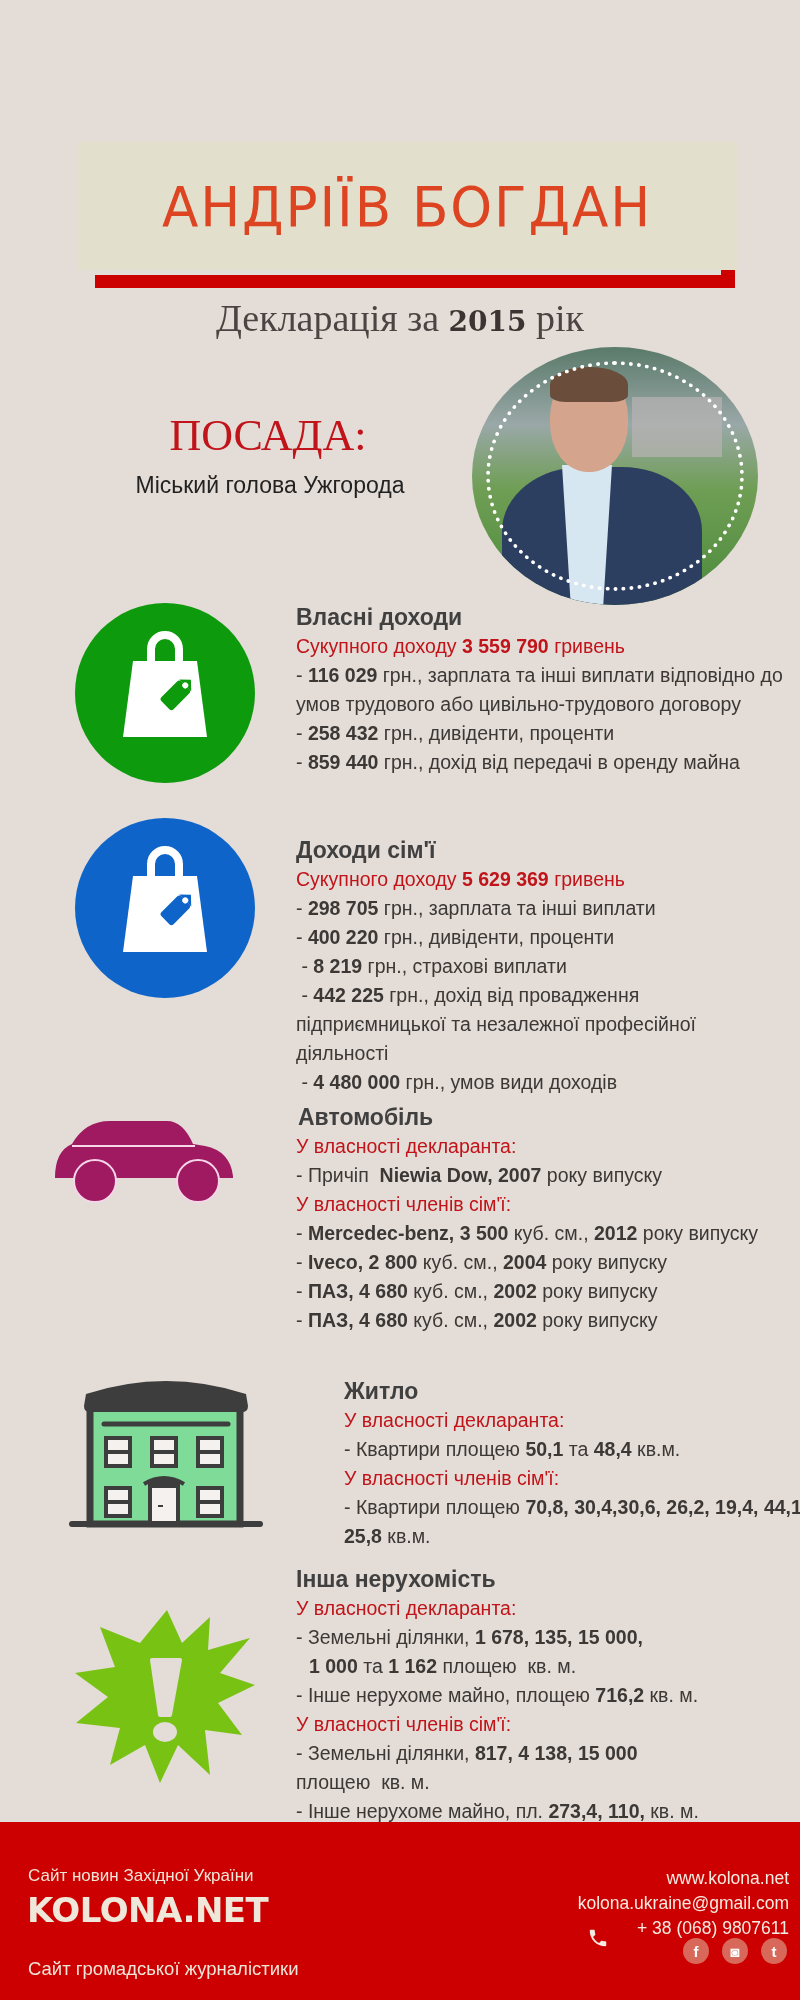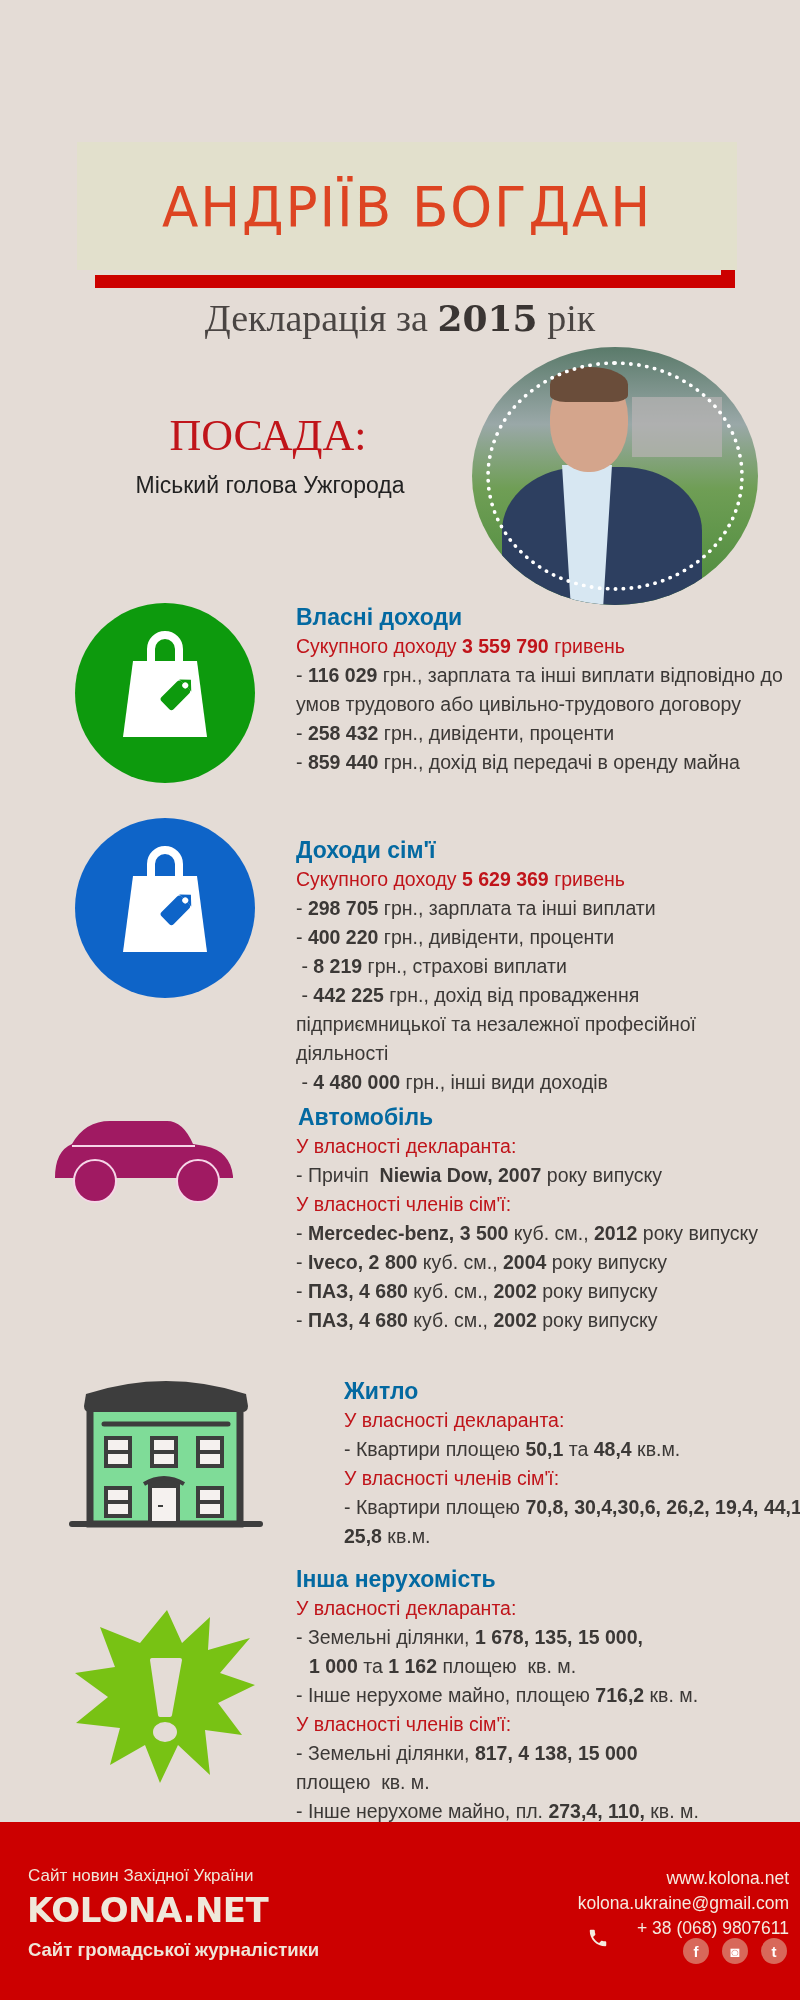--- a/index.html
+++ b/index.html
@@ -6,49 +6,49 @@
   html, body { width: 800px; height: 2000px; background: #e4dcd6; overflow: hidden; }
   body { position: relative; font-family: "Liberation Sans", sans-serif; color: #3b3836; }
 
   .title-box { position: absolute; left: 77px; top: 142px; width: 660px; height: 128px; background: #e2e0cc; }
   .title-shadow-right { position: absolute; left: 721px; top: 160px; width: 14px; height: 128px; background: #cc0000; }
   .title-shadow-bottom { position: absolute; left: 95px; top: 275px; width: 640px; height: 13px; background: #cc0000; }
   .title-text { position: absolute; left: 77px; top: 142px; width: 660px; height: 128px; display: flex; align-items: center; justify-content: center;
     font-family: "DejaVu Sans", sans-serif; font-size: 56px; color: #dd4422; letter-spacing: 2px; font-weight: normal; transform: scaleX(0.95); }
 
   .subtitle { position: absolute; left: 0; top: 296px; width: 800px; text-align: center; font-family: "Liberation Serif", serif; font-size: 38px; color: #4a4543; }
-  .subtitle b { font-family: "DejaVu Serif", serif; font-weight: bold; font-size: 36px; color: #3a3533; }
+  .subtitle b { font-family: "DejaVu Serif", serif; font-weight: bold; font-size: 28px; color: #3a3533; }
 
   .position-label { position: absolute; left: 118px; top: 410px; width: 300px; text-align: center; font-family: "Liberation Serif", serif; font-size: 44px; color: #c0141a; }
   .position-value { position: absolute; left: 100px; top: 472px; width: 340px; text-align: center; font-size: 23px; color: #222; }
 
   .photo { position: absolute; left: 472px; top: 347px; width: 286px; height: 258px; border-radius: 50%; overflow: hidden;
     background: linear-gradient(180deg, #5a7a6a 0%, #9aa8a8 30%, #6f9e55 55%, #4b8a3b 100%); }
   .photo .bg-house { position: absolute; left: 160px; top: 50px; width: 90px; height: 60px; background: #b8b4b4; opacity: .7; }
   .photo .head { position: absolute; left: 78px; top: 25px; width: 78px; height: 100px; border-radius: 45% 45% 48% 48%; background: #d4a58c; }
   .photo .hair { position: absolute; left: 78px; top: 20px; width: 78px; height: 35px; border-radius: 50% 50% 20% 20%; background: #6a4d3a; }
   .photo .jacket { position: absolute; left: 30px; top: 120px; width: 200px; height: 160px; border-radius: 40% 40% 0 0; background: #2d3f60; }
   .photo .shirt { position: absolute; left: 90px; top: 118px; width: 50px; height: 160px; background: #d7e7f2; clip-path: polygon(0 0,100% 0,80% 100%,20% 100%); }
   .photo .dots { position: absolute; left: 14px; top: 14px; width: 258px; height: 230px; border-radius: 50%; border: 4px dotted #ffffff; }
 
   .icon { position: absolute; }
   .circle-icon { width: 180px; height: 180px; border-radius: 50%; }
   .green { left: 75px; top: 603px; background: #0d9a0d; }
   .blue { left: 75px; top: 818px; background: #0e64c8; }
 
   .section { position: absolute; left: 296px; width: 490px; font-size: 19.5px; line-height: 29px; color: #3b3836; }
-  .section h2 { font-size: 23px; font-weight: bold; line-height: 30px; color: #0369a1; }
+  .section h2 { font-size: 23px; font-weight: bold; line-height: 30px; color: #404040; }
   .section .red { color: #c0141a; }
   .section .line { white-space: pre-wrap; }
   .section b { font-weight: bold; }
 
   .footer { position: absolute; left: 0; top: 1822px; width: 800px; height: 220px; background: #cc0000; }
   .f-tag1 { position: absolute; left: 28px; top: 44px; font-size: 17px; color: #efe6d8; }
   .f-brand { position: absolute; left: 27px; top: 68px; font-family: "DejaVu Sans", sans-serif; font-size: 34px; font-weight: bold; color: #efe8da; letter-spacing: -0.5px; }
-  .f-tag2 { position: absolute; left: 28px; top: 117px; font-size: 18.5px; color: #efe6d8; font-weight: bold; }
+  .f-tag2 { position: absolute; left: 28px; top: 136px; font-size: 18.5px; color: #efe6d8; }
   .f-right { position: absolute; right: 11px; top: 44px; text-align: right; font-size: 17.5px; line-height: 25px; color: #f5ebe0; }
   .f-phone-icon { position: absolute; left: 587px; top: 105px; width: 22px; height: 22px; }
   .social { position: absolute; top: 116px; width: 26px; height: 26px; border-radius: 50%; background: #d8685a; color: #fff; font-weight: bold; font-size: 15px; display: flex; align-items: center; justify-content: center; }
 </style>
 </head>
 <body>
 
 <div class="title-shadow-right"></div>
 <div class="title-shadow-bottom"></div>
 <div class="title-box"></div>
@@ -141,21 +141,21 @@
   <div>- <b>859 440</b><span> грн., дохід від передачі в оренду майна</span></div>
 </div>
 
 <div class="section" style="top:835px;">
   <h2>Доходи сім'ї</h2>
   <div class="red"><span>Сукупного доходу </span><b>5 629 369</b><span> гривень</span></div>
   <div>- <b>298 705</b><span> грн., зарплата та інші виплати</span></div>
   <div>- <b>400 220</b><span> грн., дивіденти, проценти</span></div>
   <div>&nbsp;- <b>8 219</b><span> грн., страхові виплати</span></div>
   <div>&nbsp;- <b>442 225</b><span> грн., дохід від провадження підприємницької та незалежної професійної діяльності</span></div>
-  <div>&nbsp;- <b>4 480 000</b><span> грн., інші види доходів</span></div>
+  <div>&nbsp;- <b>4 480 000</b><span> грн., умов види доходів</span></div>
 </div>
 
 <div class="section" style="top:1102px; left:296px;">
   <h2 style="padding-left:2px">Автомобіль</h2>
   <div class="red">У власності декларанта:</div>
   <div class="line"><span>- Причіп  </span><b>Niewia Dow, 2007</b><span> року випуску</span></div>
   <div class="red">У власності членів сім'ї:</div>
   <div>- <b>Mercedec-benz, 3 500</b><span> куб. см., </span><b>2012</b><span> року випуску</span></div>
   <div>- <b>Iveco, 2 800</b><span> куб. см., </span><b>2004</b><span> року випуску</span></div>
   <div>- <b>ПАЗ, 4 680</b><span> куб. см., </span><b>2002</b><span> року випуску</span></div>

